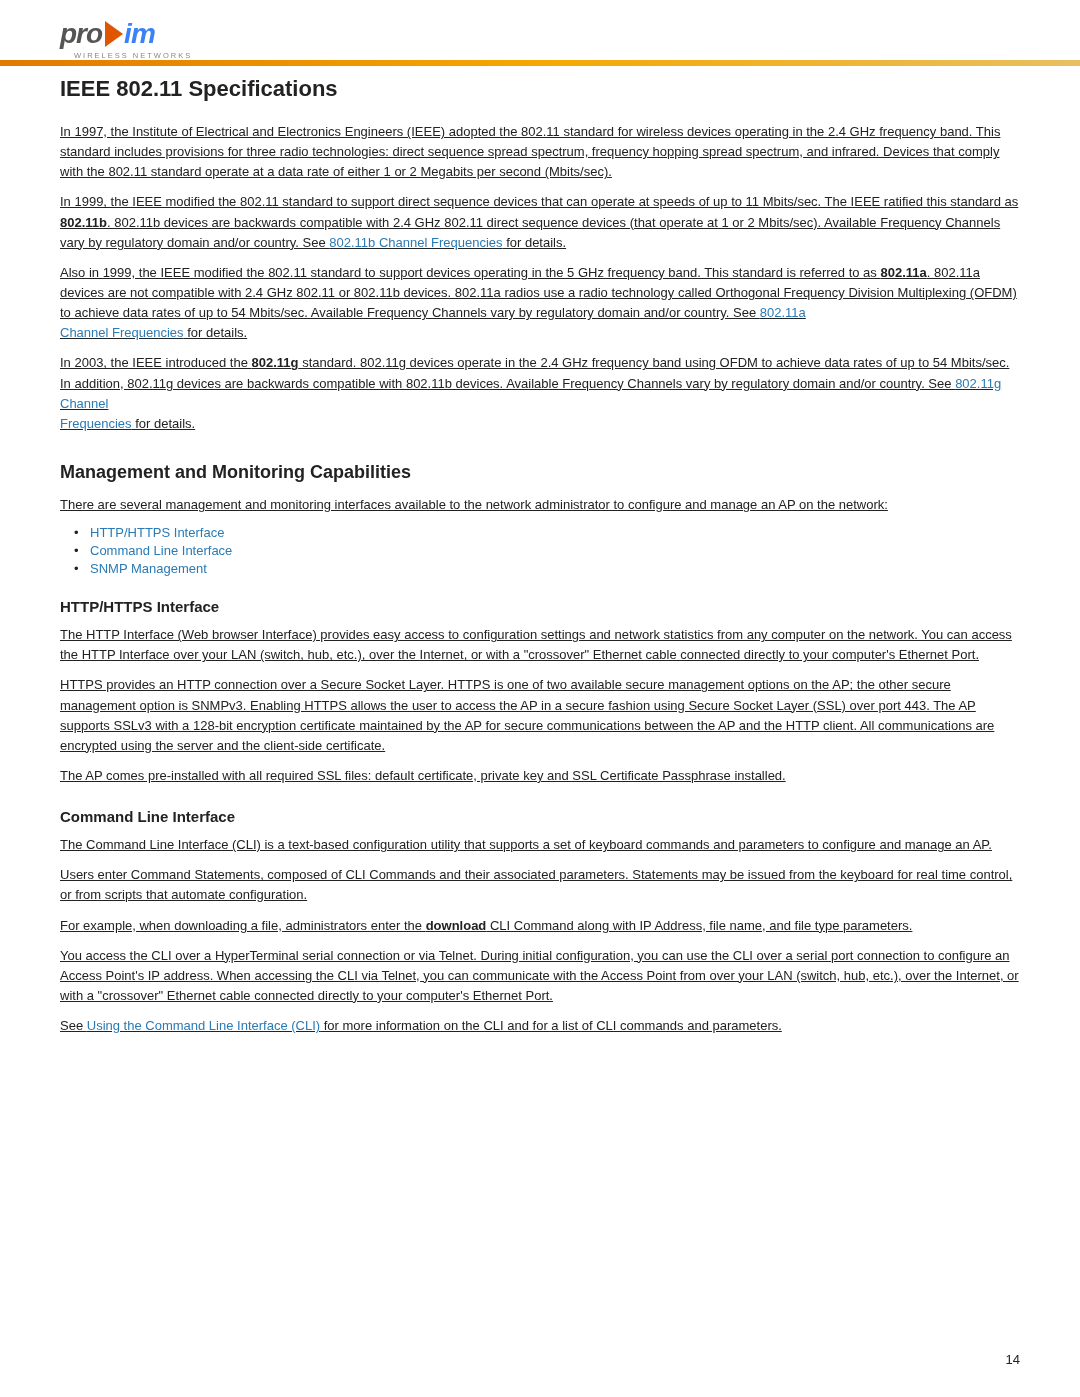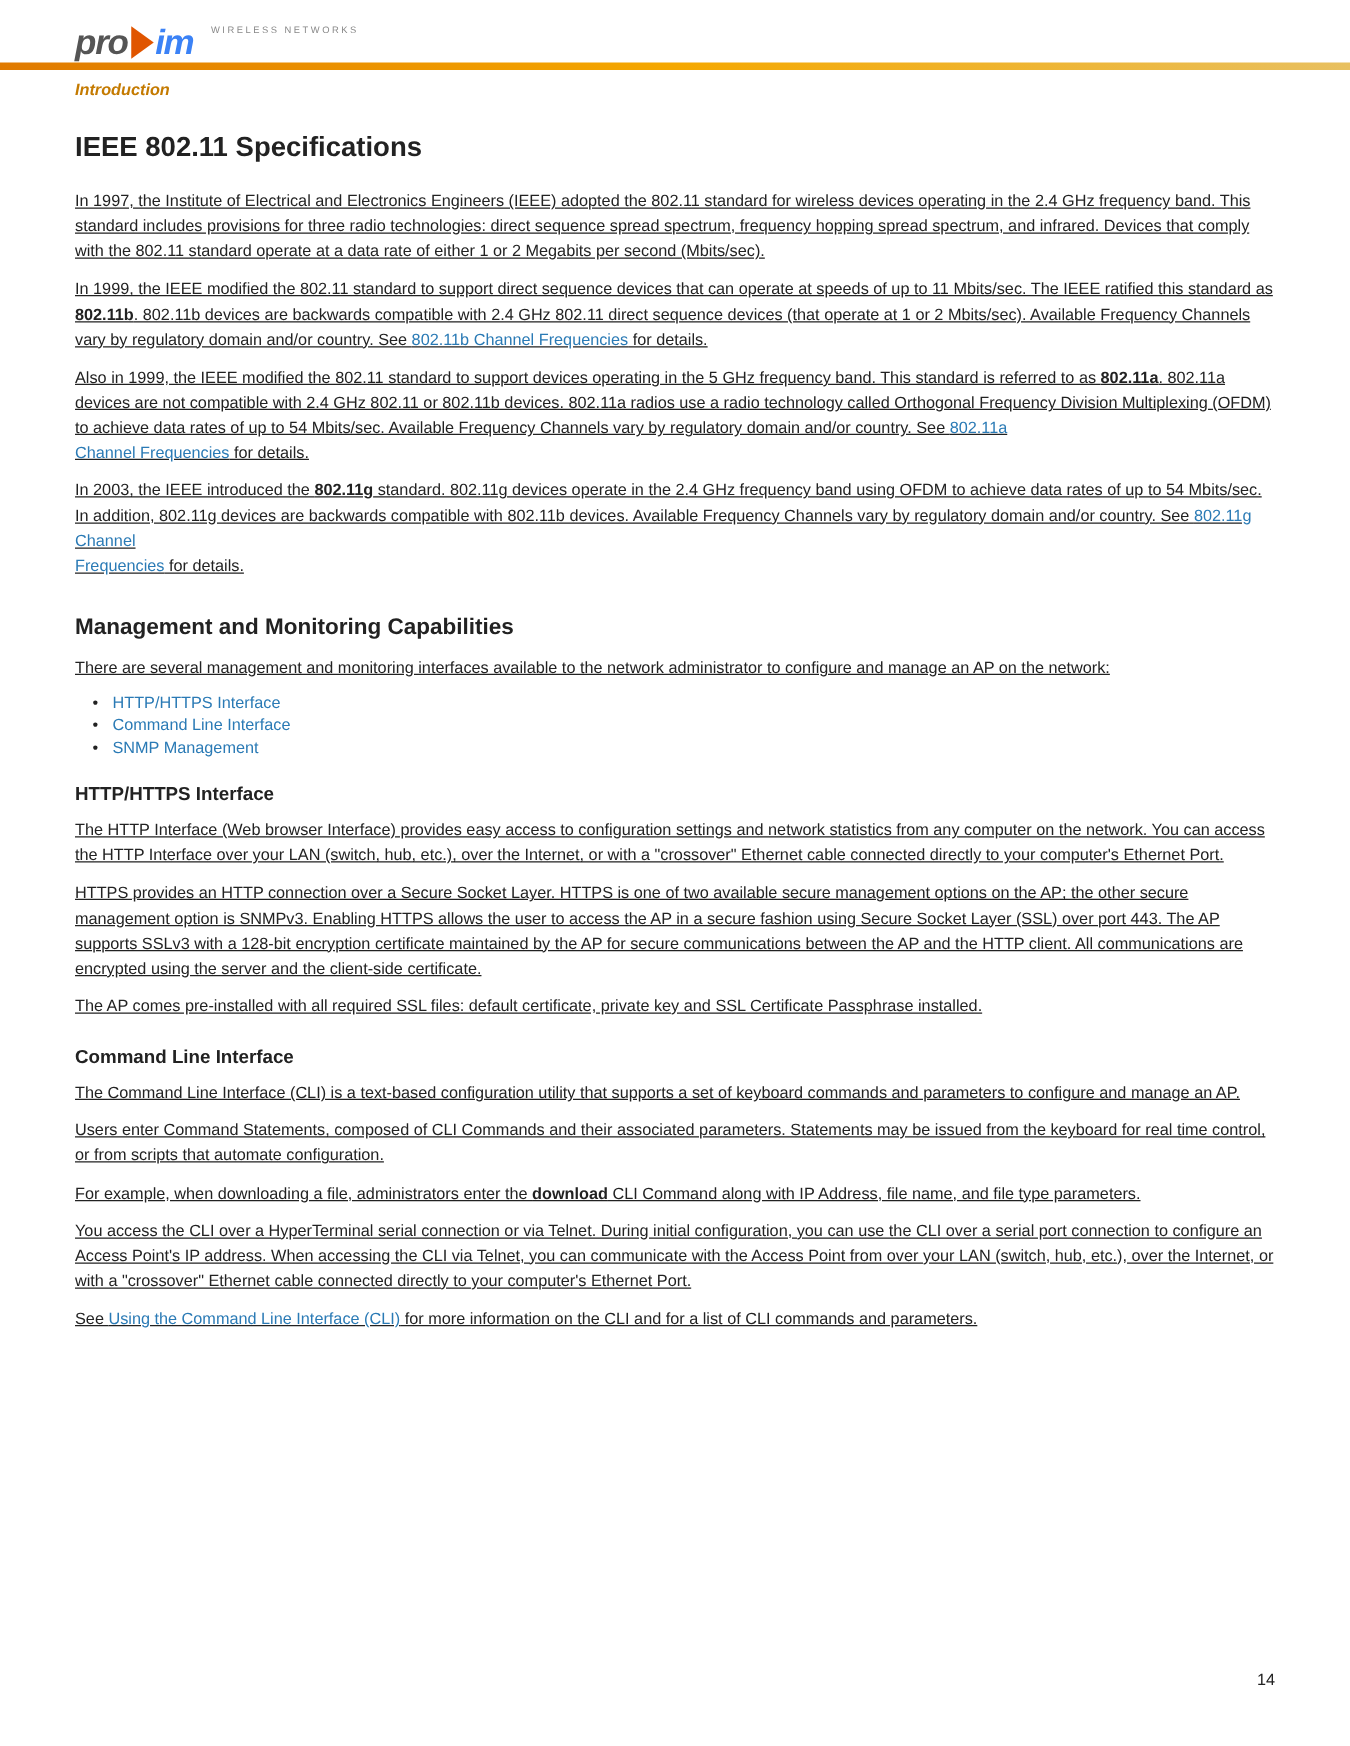--- a/index.html
+++ b/index.html
@@ -112,29 +112,30 @@
       color: #222;
     }
 
     .bullet-list li a {
       color: #2a7ab5;
     }
 
     
     .page-number {
       position: absolute;
-      bottom: 46px;
+      bottom: 30px;
       right: 60px;
       font-size: 13px;
       color: #222;
     }
 
     
     .logo-wrapper {
       display: inline-flex;
+      flex-direction: column;
       align-items: flex-start;
       margin-bottom: 0;
     }
   </style>
 </head>
 <body>
 
 <div class="page-container">
 
   <div class="header">
@@ -145,23 +146,20 @@
         <span style="font-family:Arial,sans-serif;font-weight:bold;font-size:28px;color:#555;font-style:italic;">o</span>
         <span style="display:inline-block;width:0;height:0;border-top:13px solid transparent;border-bottom:13px solid transparent;border-left:18px solid #e05500;margin:0 1px 0 2px;vertical-align:middle;"></span>
         <span style="font-family:Arial,sans-serif;font-weight:bold;font-size:28px;color:#3b82f6;font-style:italic;letter-spacing:-1px;">im</span>
       </div>
       <div style="font-size:7.5px;color:#888;letter-spacing:2px;text-transform:uppercase;margin-top:1px;margin-left:14px;">WIRELESS NETWORKS</div>
     </div>
   </div>
 
   <div class="header-line"></div>
 
-  <div class="breadcrumb-bar">
-    <span class="breadcrumb-text">Introduction</span>
-  </div>
 
   <div class="content">
 
     <h1 class="main-title">IEEE 802.11 Specifications</h1>
 
     <p class="body-text">
       In 1997, the Institute of Electrical and Electronics Engineers (IEEE) adopted the 802.11 standard for wireless devices operating in the 2.4 GHz frequency band. This standard includes provisions for three radio technologies: direct sequence spread spectrum, frequency hopping spread spectrum, and infrared. Devices that comply with the 802.11 standard operate at a data rate of either 1 or 2 Megabits per second (Mbits/sec).
     </p>
 
     <p class="body-text">

